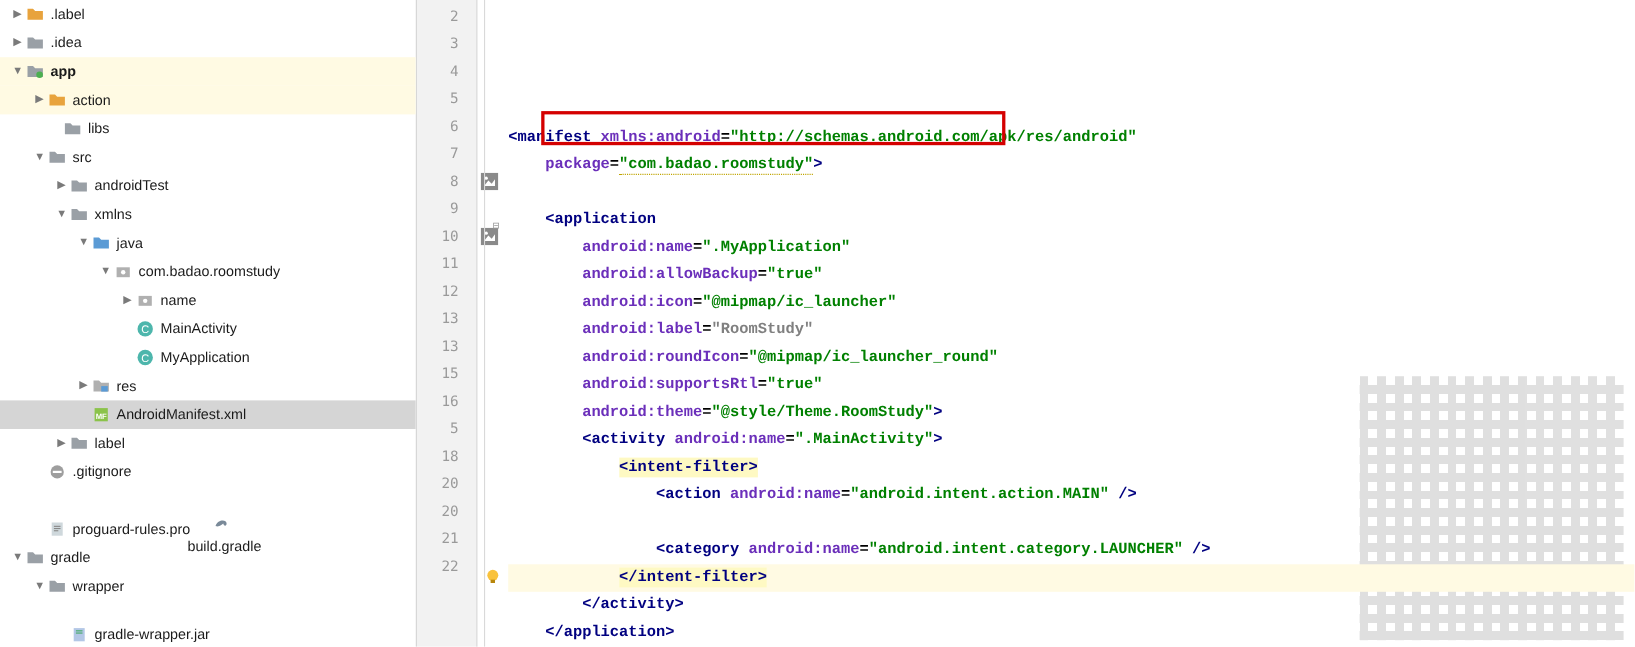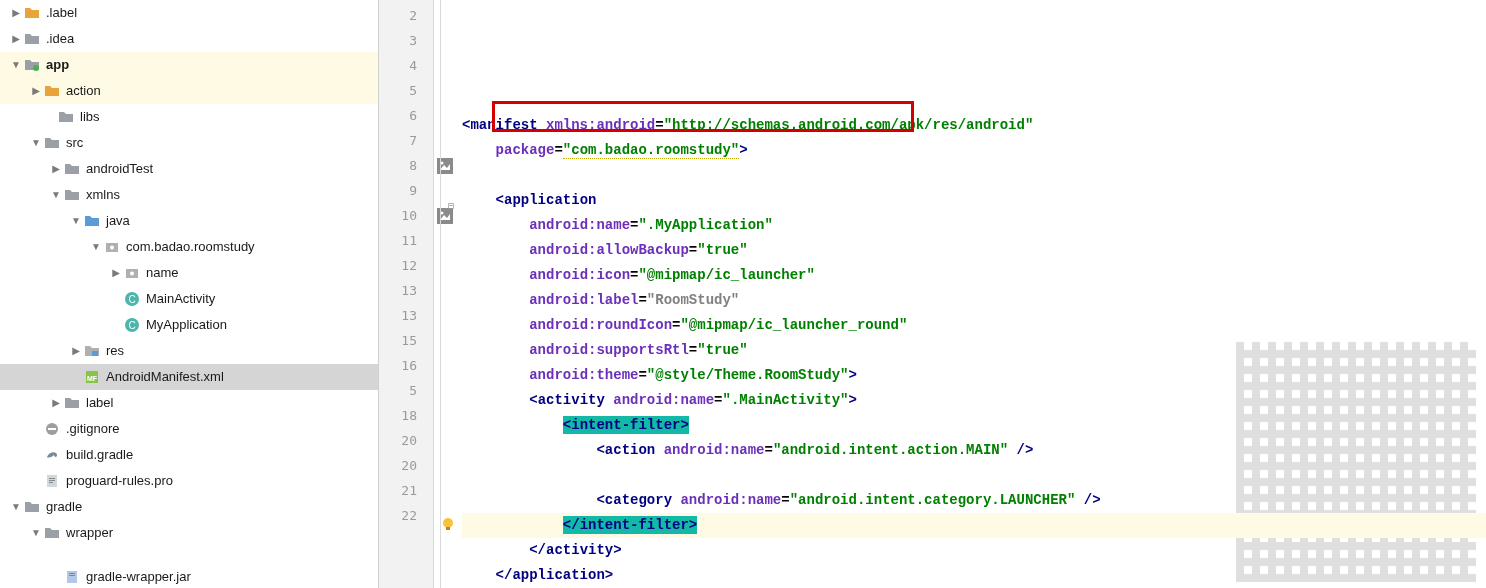--- a/index.html
+++ b/index.html
@@ -21,21 +21,21 @@
 .gic{position:absolute;right:-20px;top:4px;width:16px;height:16px}
 
 .editor{flex:1;font-family:Consolas,"Courier New",monospace;font-size:14px;padding-top:13px;padding-left:28px;position:relative;line-height:25px;white-space:pre}
 .eln{height:25px;position:relative}
 .eln.cursor{background:#fffae3}
 .p-tag{color:#000080;font-weight:bold}
 .p-attr{color:#6b2fba;font-weight:bold}
 .p-str{color:#008000;font-weight:bold}
 .p-gray{color:#808080;font-weight:bold}
 .p-plain{color:#000;font-weight:bold}
-.sel{background:#14b8a6;padding:1px 0}
+.sel{background:#fef9c3;padding:1px 0}
 .warn{border-bottom:1px dotted #bfa400}
 .redbox{position:absolute;border:3px solid #d40000;pointer-events:none}
 .bulb{position:absolute;left:-22px;top:3px;width:16px;height:16px}
 .fold{position:absolute;left:-14px;top:6px;width:10px;height:10px;color:#9a9a9a;font-size:10px}
 .vline{position:absolute;top:0;bottom:0;border-left:1px solid #d9d9d9}
 
 .qr{position:absolute;right:10px;bottom:6px;width:240px;height:240px;opacity:.12;pointer-events:none;
     background:
       repeating-linear-gradient(0deg,#000 0 8px,transparent 8px 16px),
       repeating-linear-gradient(90deg,#000 0 8px,transparent 8px 16px)}
@@ -200,21 +200,21 @@
       <div class="tree-row" style="padding-left: 30px;">
         <span class="art blank">▶</span>
         <span class="ic">
           <svg viewBox="0 0 16 16">
             <circle cx="8" cy="8" r="6" fill="#9e9e9e"></circle>
             <rect x="4" y="7" width="8" height="2" fill="#fff"></rect>
           </svg>
         </span>
         <span class="lbl">.gitignore</span>
       </div>
-      <div class="tree-row" style="padding-left: 30px;">
+      <div class="tree-row" style="padding-left: 30px; flex-direction: column;">
         <span class="art blank">▶</span>
         <span class="ic">
           <svg viewBox="0 0 16 16">
             <path fill="#7a8a99" d="M3 10c2-6 10-6 10-2 0 3-3 2-3 0-3 3-7 3-7 2z"></path>
           </svg>
         </span>
         <span class="lbl">build.gradle</span>
       </div>
       <div class="tree-row" style="padding-left: 30px;">
         <span class="art blank">▶</span>

